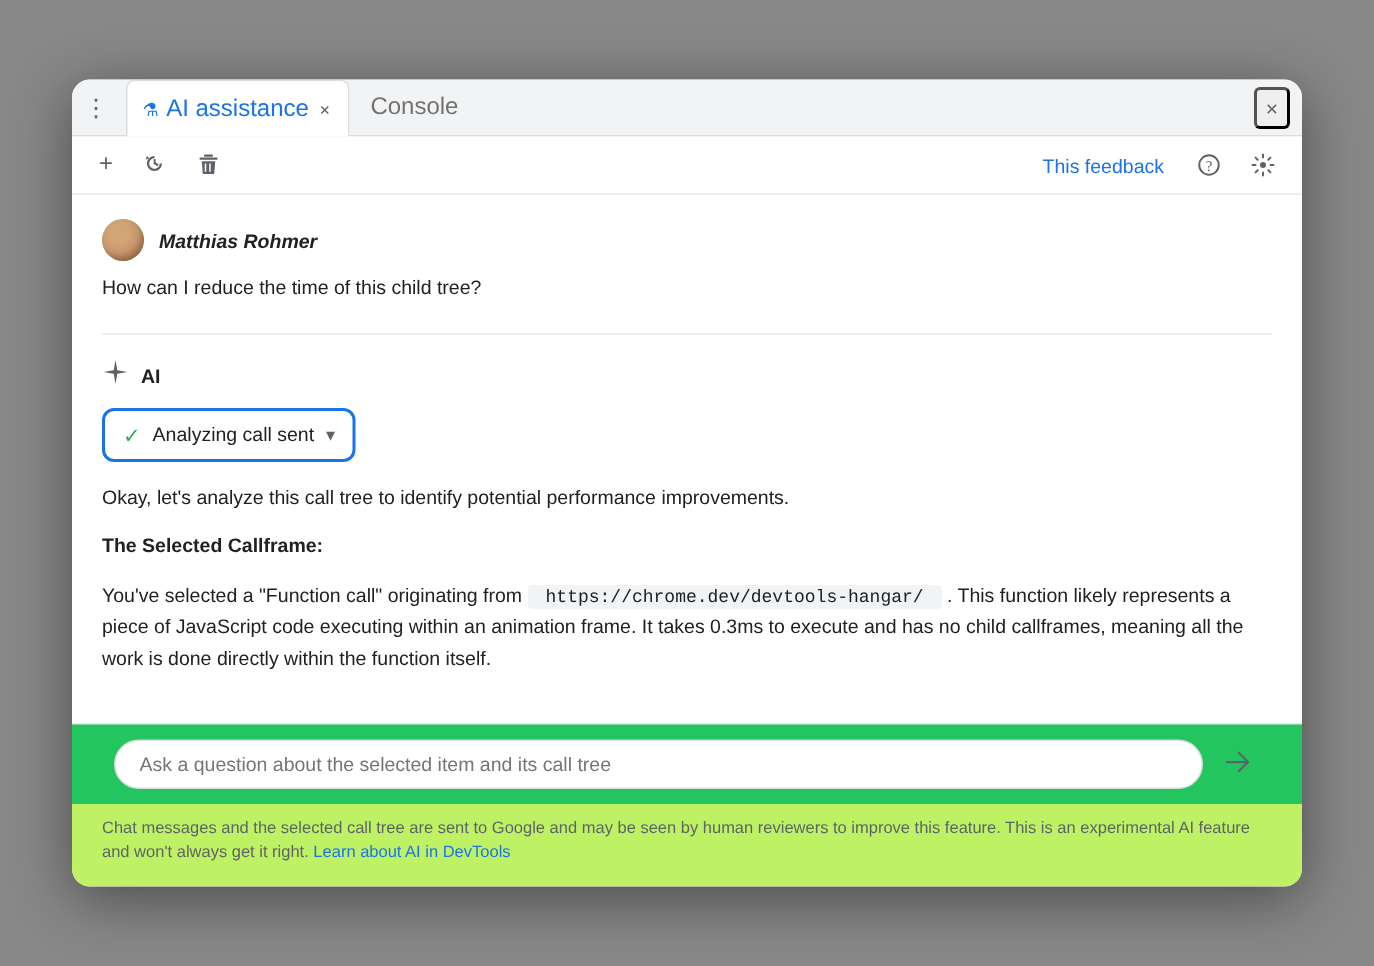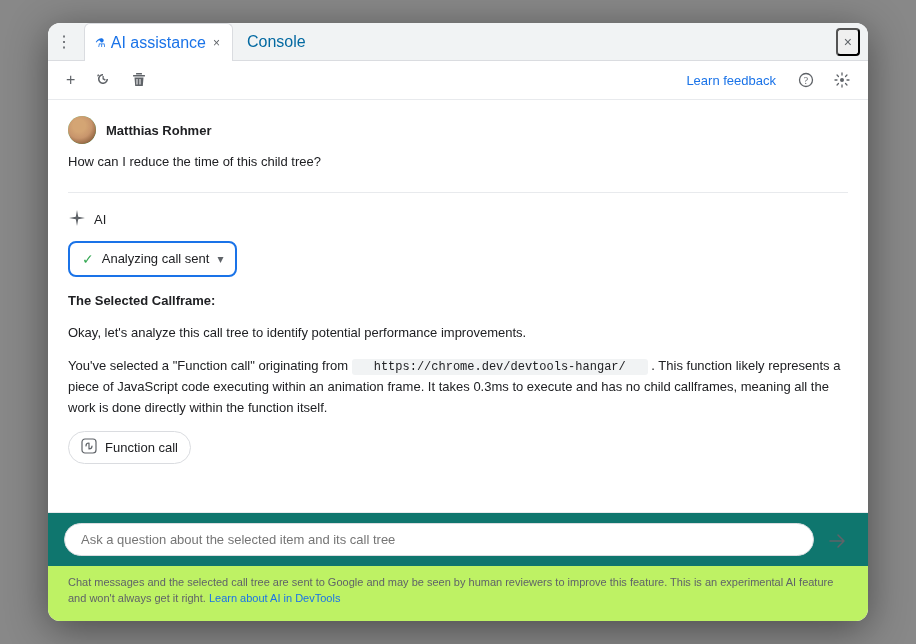--- a/index.html
+++ b/index.html
@@ -42,21 +42,21 @@
     }
     .tab {
       display: flex;
       align-items: center;
       gap: 5px;
       padding: 0 10px;
       height: 100%;
       border-radius: 6px 6px 0 0;
       font-size: 13px;
       cursor: pointer;
-      color: #0369a1;
+      color: #737373;
     }
     .tab.active {
       background: #ffffff;
       color: #1a73e8;
       font-weight: 500;
       border-top: 1px solid #dadce0;
       border-left: 1px solid #dadce0;
       border-right: 1px solid #dadce0;
       margin-bottom: -1px;
       height: calc(100% + 1px);
@@ -158,20 +158,21 @@
     .avatar-img {
       width: 100%;
       height: 100%;
       background: radial-gradient(circle at 40% 35%, #d4a574 25%, #c8956c 50%, #8b5e3c 80%);
       border-radius: 50%;
     }
     .user-name {
       font-size: 13px;
       font-weight: 600;
       color: #202124;
+      font-style: italic;
     }
     .user-text {
       font-size: 13px;
       color: #202124;
       line-height: 1.5;
       margin-left: 0;
     }
 
     .divider {
       border: none;
@@ -188,21 +189,21 @@
       align-items: center;
       gap: 8px;
       margin-bottom: 10px;
     }
     .ai-icon {
       font-size: 16px;
       color: #5f6368;
     }
     .ai-label {
       font-size: 13px;
-      font-weight: 400;
+      font-weight: 700;
       color: #202124;
     }
 
     
     .analyzing-chip {
       display: inline-flex;
       align-items: center;
       gap: 8px;
       border: 2px solid #1a73e8;
       border-radius: 8px;
@@ -230,21 +231,21 @@
       line-height: 1.6;
       margin-bottom: 12px;
     }
     .ai-text strong {
       font-weight: 600;
     }
     .code-inline {
       background: #f1f3f4;
       font-family: 'Courier New', monospace;
       font-size: 12px;
-      padding: 1px 22px;
+      padding: 1px 12px;
       border-radius: 3px;
       color: #202124;
     }
 
     
     .function-call-chip {
       display: inline-flex;
       align-items: center;
       gap: 8px;
       border: 1px solid #dadce0;
@@ -259,25 +260,25 @@
       color: #5f6368;
     }
     .function-label {
       font-size: 13px;
       color: #202124;
     }
 
     
     .input-area {
       border-top: 1px solid #e8eaed;
-      padding: 10px 16px;
-      display: flex;
-      align-items: flex-end;
+      padding: 10px 28px;
+      display: flex;
+      align-items: flex-start;
       gap: 8px;
-      background: #0f766e;
+      background: #22c55e;
     }
     .input-field {
       flex: 1;
       border: 1px solid #dadce0;
       border-radius: 20px;
       padding: 8px 16px;
       font-size: 13px;
       color: #9aa0a6;
       outline: none;
       background: #fff;
@@ -341,21 +342,21 @@
       </svg>
     </button>
     <button class="toolbar-btn">
       <svg width="16" height="16" viewBox="0 0 16 16" fill="none" xmlns="http://www.w3.org/2000/svg">
         <rect x="5" y="1" width="6" height="1.5" rx="0.5" fill="#5f6368"></rect>
         <rect x="2" y="3" width="12" height="1.5" rx="0.5" fill="#5f6368"></rect>
         <path d="M3.5 5.5l.7 8.5h7.6l.7-8.5H3.5zm2 1.5h1v5.5h-1V7zm3 0h1v5.5h-1V7z" fill="#5f6368"></path>
       </svg>
     </button>
     <div class="toolbar-spacer"></div>
-    <button class="send-feedback-btn">Learn feedback</button>
+    <button class="send-feedback-btn">This feedback</button>
     <button class="help-btn">
       <svg width="16" height="16" viewBox="0 0 16 16" fill="none" xmlns="http://www.w3.org/2000/svg">
         <circle cx="8" cy="8" r="6.5" stroke="#5f6368" stroke-width="1.3" fill="none"></circle>
         <text x="8" y="12" text-anchor="middle" font-size="10" fill="#5f6368" font-family="serif">?</text>
       </svg>
     </button>
     <button class="settings-btn">
       <svg width="16" height="16" viewBox="0 0 16 16" fill="none" xmlns="http://www.w3.org/2000/svg">
         <circle cx="8" cy="8" r="2" fill="#5f6368"></circle>
         <path d="M8 1v2M8 13v2M1 8h2M13 8h2M3.05 3.05l1.41 1.41M11.54 11.54l1.41 1.41M3.05 12.95l1.41-1.41M11.54 4.46l1.41-1.41" stroke="#5f6368" stroke-width="1.3" stroke-linecap="round"></path>
@@ -388,42 +389,33 @@
       </div>
 
       
       <div class="analyzing-chip">
         <span class="check-icon">✓</span>
         <span class="chip-label">Analyzing call sent</span>
         <span class="chevron-icon">▾</span>
       </div>
 
       
+      <p class="ai-text">Okay, let's analyze this call tree to identify potential performance improvements.</p>
+
       <p class="ai-text">
         <strong>The Selected Callframe:</strong>
       </p>
-
-      <p class="ai-text">Okay, let's analyze this call tree to identify potential performance improvements.</p>
 
       <p class="ai-text">
         <span>You've selected a "Function call" originating from</span>
         <code class="code-inline">https://chrome.dev/devtools-hangar/</code>
         <span>. This function likely represents a piece of JavaScript code executing within an animation frame. It takes 0.3ms to execute and has no child callframes, meaning all the work is done directly within the function itself.</span>
       </p>
 
       
-      <div class="function-call-chip">
-        <span class="function-icon">
-          <svg width="16" height="16" viewBox="0 0 16 16" fill="none" xmlns="http://www.w3.org/2000/svg">
-            <rect x="1" y="1" width="14" height="14" rx="3" stroke="#5f6368" stroke-width="1.2" fill="none"></rect>
-            <path d="M5 8c0-1.5.5-3 3-3M8 5v6M11 8c0 1.5-.5 3-3 3" stroke="#5f6368" stroke-width="1.2" stroke-linecap="round" fill="none"></path>
-          </svg>
-        </span>
-        <span class="function-label">Function call</span>
-      </div>
     </div>
 
   </div>
 
   <div class="input-area">
     <input type="text" class="input-field" placeholder="Ask a question about the selected item and its call tree" style="">
     <button class="send-btn">
       <svg width="18" height="18" viewBox="0 0 18 18" fill="none" xmlns="http://www.w3.org/2000/svg">
         <path d="M2 9L16 9M16 9L10 3M16 9L10 15" stroke="#5f6368" stroke-width="1.5" stroke-linecap="round" stroke-linejoin="round"></path>
       </svg>

